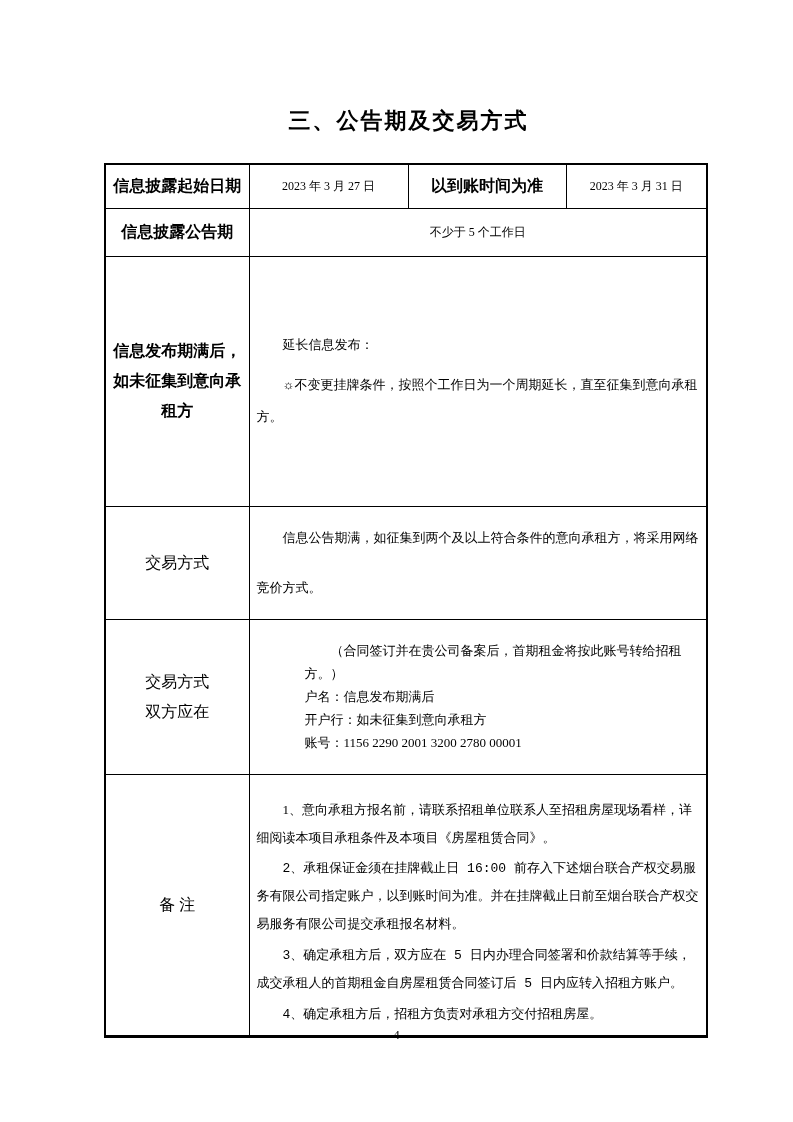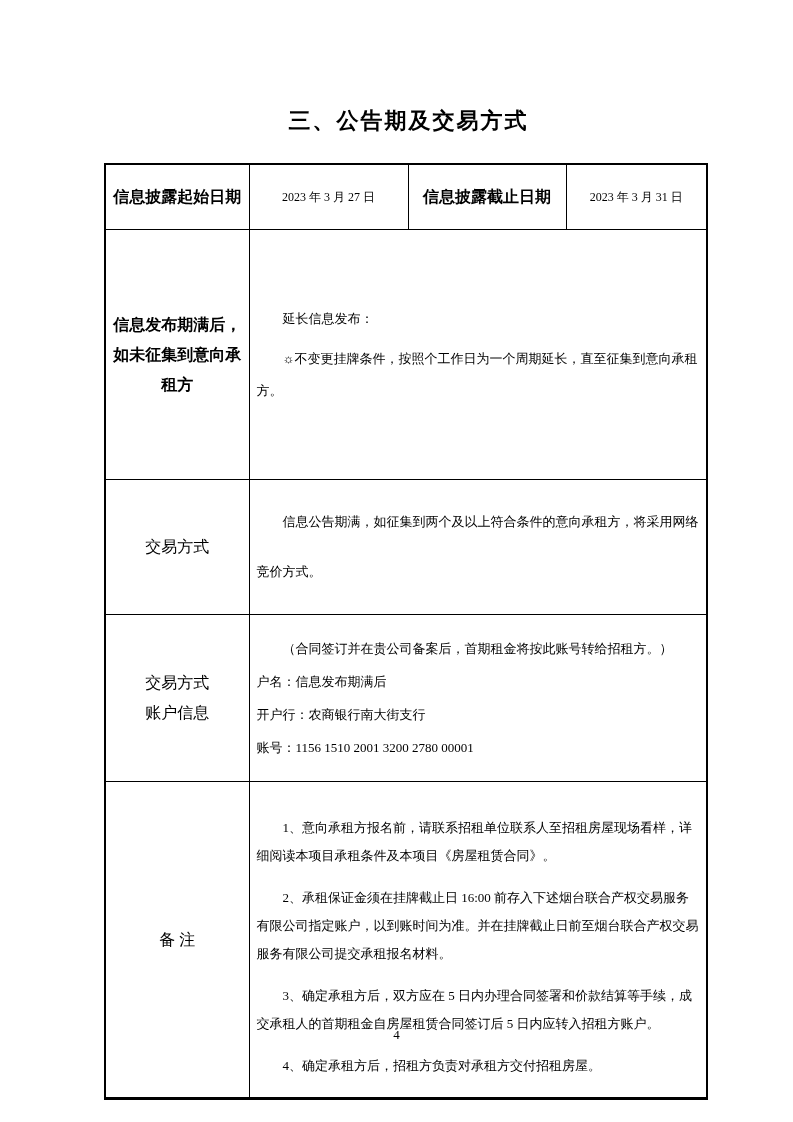--- a/index.html
+++ b/index.html
@@ -33,44 +33,44 @@
     left: 104px;
     width: 602px;
     border-collapse: collapse;
     table-layout: fixed;
     border: 2.5px solid #000;
     border-bottom: 3px solid #000;
   }
   table.info-table td {
     border: 1.5px solid #000;
     vertical-align: middle;
-    padding: 17px 7px;
+    padding: 6px 7px;
     overflow: hidden;
   }
   td.label-cell {
     text-align: center;
     font-size: 16px;
     line-height: 30px;
   }
   td.label-bold { font-weight: bold; }
   td.value-center {
     text-align: center;
     font-size: 12px;
   }
   td.content-cell { font-size: 13px; }
   td.content-cell p { margin: 0; }
   .indent { text-indent: 2em; }
   .nowrap { white-space: nowrap; }
 
   tr.r3 td.content-cell p { line-height: 32px; }
   tr.r3 td.content-cell p + p { margin-top: 8px; font-family: Liberation Serif, serif; }
   tr.r4 td.content-cell p { line-height: 50px; }
-  tr.r5 td.content-cell p { line-height: 33px; }
+  tr.r5 td.content-cell p { line-height: 23px; margin-left: 48px; }
   tr.r6 td.content-cell p { line-height: 28px; margin-top: 15px; }
-  tr.r6 td.content-cell p + p { margin-top: 14px; }
+  tr.r6 td.content-cell p + p { margin-top: 3px; font-family: Liberation Mono, monospace; }
 
   .page-number {
     position: absolute;
     top: 1027px;
     left: 0;
     width: 100%;
     text-align: center;
     font-size: 13px;
   }
 </style>
@@ -86,50 +86,54 @@
       <col style="width:144px">
       <col style="width:159px">
       <col style="width:158px">
       <col style="width:141px">
     </colgroup>
 
     <tbody>
         <tr class="r1" style="height:44px;">
       <td class="label-cell label-bold nowrap">信息披露起始日期</td>
       <td class="value-center">2023 年 3 月  27 日</td>
-      <td class="label-cell label-bold nowrap">信息披露截止日期</td>
+      <td class="label-cell label-bold nowrap">以到账时间为准</td>
       <td class="value-center">2023 年 3 月 31 日</td>
     </tr>
 
+    <tr class="r2" style="height:48px;">
+      <td class="label-cell label-bold nowrap">信息披露公告期</td>
+      <td class="value-center" colspan="3">不少于 5 个工作日</td>
+    </tr>
 
     <tr class="r3" style="height:250px;">
       <td class="label-cell label-bold">信息发布期满后，如未征集到意向承租方</td>
       <td class="content-cell" colspan="3">
         <p class="indent">延长信息发布：</p>
         <p class="indent">☼不变更挂牌条件，按照个工作日为一个周期延长，直至征集到意向承租方。</p>
       </td>
     </tr>
 
     <tr class="r4" style="height:80px;">
       <td class="label-cell">交易方式</td>
       <td class="content-cell" colspan="3">
         <p class="indent">信息公告期满，如征集到两个及以上符合条件的意向承租方，将采用网络竞价方式。</p>
       </td>
     </tr>
 
     <tr class="r5" style="height:155px;">
       <td class="label-cell">
         <div>交易方式</div>
-        <div>账户信息</div>
+        <div>双方应在</div>
       </td>
       <td class="content-cell" colspan="3">
         <p class="indent">（合同签订并在贵公司备案后，首期租金将按此账号转给招租方。）</p>
         <p>户名：信息发布期满后</p>
-        <p>开户行：农商银行南大街支行</p>
-        <p>账号：1156 1510 2001 3200 2780 00001</p>
+        <p>开户行：如未征集到意向承租方</p>
+        <p>账号：1156 2290 2001 3200 2780 00001</p>
       </td>
     </tr>
 
     <tr class="r6" style="height:252px;">
       <td class="label-cell">备 注</td>
       <td class="content-cell" colspan="3">
         <p class="indent">1、意向承租方报名前，请联系招租单位联系人至招租房屋现场看样，详细阅读本项目承租条件及本项目《房屋租赁合同》。</p>
         <p class="indent">2、承租保证金须在挂牌截止日 16:00 前存入下述烟台联合产权交易服务有限公司指定账户，以到账时间为准。并在挂牌截止日前至烟台联合产权交易服务有限公司提交承租报名材料。</p>
         <p class="indent">3、确定承租方后，双方应在 5 日内办理合同签署和价款结算等手续，成交承租人的首期租金自房屋租赁合同签订后 5 日内应转入招租方账户。</p>
         <p class="indent">4、确定承租方后，招租方负责对承租方交付招租房屋。</p>

